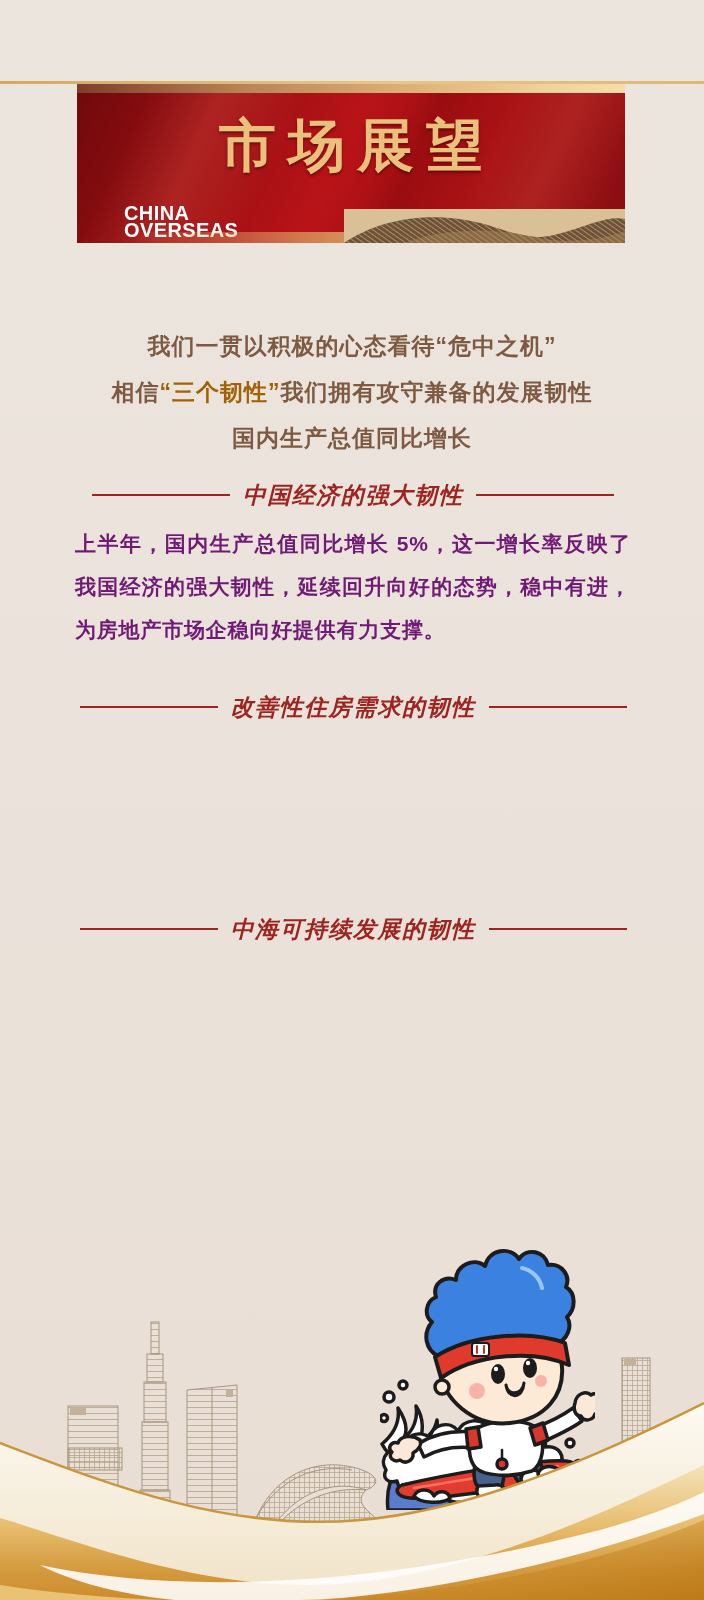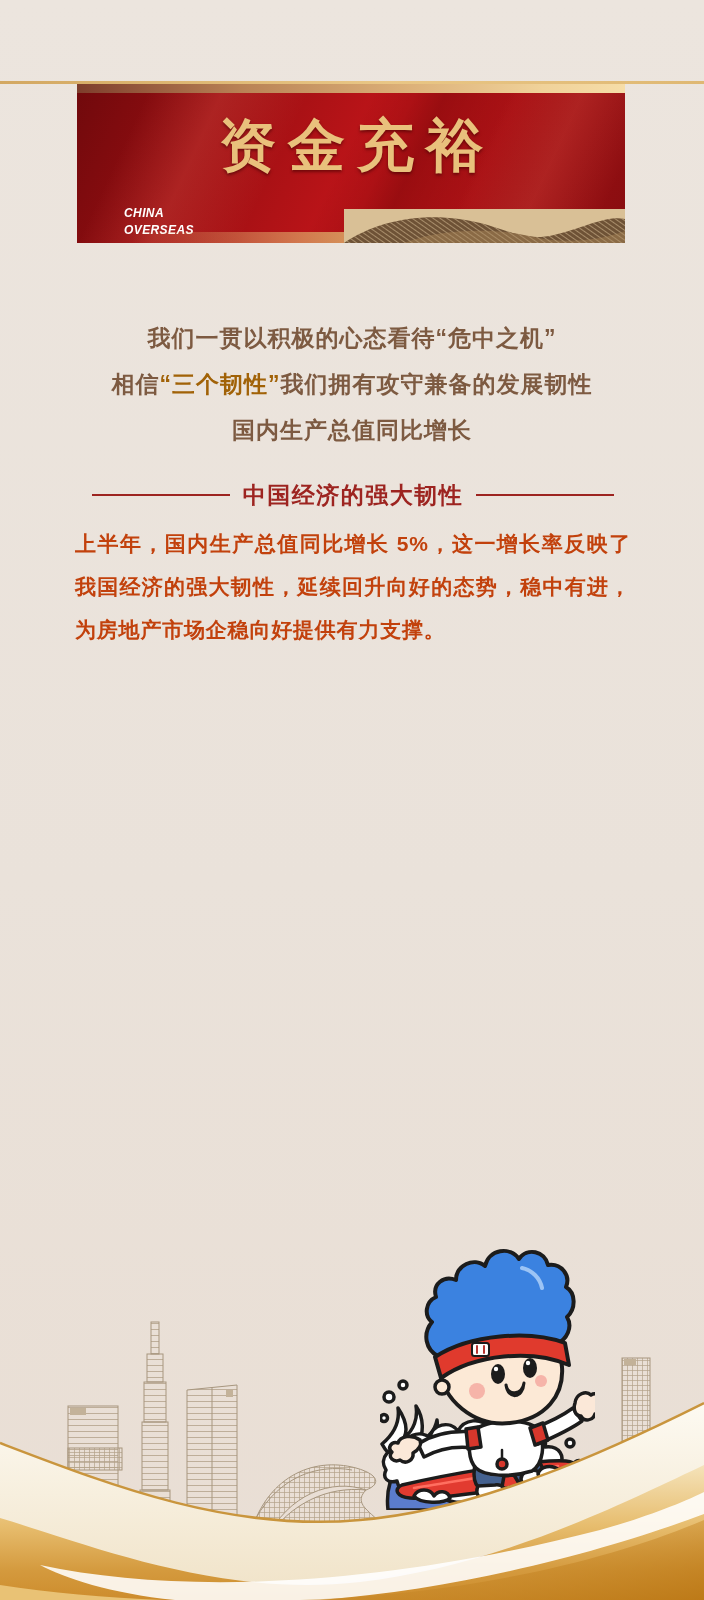--- a/index.html
+++ b/index.html
@@ -32,63 +32,63 @@
     background:linear-gradient(90deg,#7e3d2c 0%,#b98255 30%,#dcb078 60%,#f0d29a 85%,#f6dda8 100%);
   }
   .banner-title{
     position:absolute;left:0;right:0;top:24px;margin:0;
     text-align:center;font-size:57px;font-weight:bold;letter-spacing:12px;
     color:#e9c17c;text-shadow:0 2px 3px rgba(60,0,0,.55);
     white-space:nowrap;text-indent:12px;
   }
   .banner-brand{
     position:absolute;left:47px;bottom:4px;color:#ffffff;font-weight:bold;
-    font-size:12px;line-height:17px;letter-spacing:.4px;font-style:italic;
+    font-size:20px;line-height:17px;letter-spacing:.4px;
   }
   .banner-bottomstrip{
     position:absolute;left:0;bottom:0;width:100%;height:11px;
     background:linear-gradient(90deg,rgba(240,204,140,0) 10%,rgba(230,184,115,.45) 32%,#dcab66 58%,#f2d49c 100%);
   }
   .gold-insert{
     position:absolute;right:0;bottom:0;width:281px;height:34px;display:block;
   }
   
   .intro{
-    position:absolute;left:0;right:0;top:315px;margin:0;text-align:center;
+    position:absolute;left:0;right:0;top:315px;margin:8px;text-align:center;
     font-size:23px;font-weight:bold;color:#7d5a41;line-height:46px;letter-spacing:1px;
   }
   .intro .accent{color:#a16207;}
   
   .sec{position:absolute;left:75px;width:556px;}
-  .sec-head{display:flex;align-items:center;justify-content:center;height:34px;}
+  .sec-head{display:flex;align-items:center;justify-content:center;height:34px;font-style:italic;}
   .rule{flex:0 0 138px;height:2px;background:#9d2420;}
   .sec-title{
     margin:0 13px;font-size:23px;font-weight:bold;color:#9d2420;
     letter-spacing:1.5px;white-space:nowrap;
   }
   .sec-body{
-    margin:10px 0 0 0;font-size:21px;font-weight:bold;color:#c2410c;
+    margin:10px 0 0 0;font-size:21px;font-weight:bold;color:#701a75;
     line-height:43px;letter-spacing:.8px;text-align:justify;
   }
   .sec1{top:478px;} .sec2{top:690px;} .sec3{top:912px;}
   
   .skyline-left{position:absolute;left:60px;top:1318px;}
   .skyline-right{position:absolute;left:618px;top:1356px;}
   .mascot{position:absolute;left:380px;top:1238px;}
   .ribbon{position:absolute;left:0;top:1380px;}
 </style>
 </head>
 <body>
 
 <div class="top-hairline"></div>
 
 <header class="banner">
   <div class="sheen"></div>
   <div class="banner-topstrip"></div>
-  <h1 class="banner-title">资金充裕</h1>
+  <h1 class="banner-title">市场展望</h1>
   <div class="banner-brand">
     <div>CHINA</div>
     <div>OVERSEAS</div>
   </div>
   <div class="banner-bottomstrip"></div>
   <svg class="gold-insert" viewBox="0 0 281 34">
     <defs>
       <pattern id="hatch" patternUnits="userSpaceOnUse" width="4" height="4" patternTransform="rotate(35)">
         <rect width="4" height="4" fill="none"></rect>
         <path d="M0,0 H4" stroke="#d9c096" stroke-width="1.1"></path>
@@ -111,23 +111,33 @@
 <section class="sec sec1">
   <div class="sec-head">
     <span class="rule"></span>
     <h2 class="sec-title">中国经济的强大韧性</h2>
     <span class="rule"></span>
   </div>
   <p class="sec-body">上半年，国内生产总值同比增长 5%，这一增长率反映了我国经济的强大韧性，延续回升向好的态势，稳中有进，为房地产市场企稳向好提供有力支撑。</p>
 </section>
 
 <section class="sec sec2">
+  <div class="sec-head">
+    <span class="rule"></span>
+    <h2 class="sec-title">改善性住房需求的韧性</h2>
+    <span class="rule"></span>
+  </div>
 </section>
 
 <section class="sec sec3">
+  <div class="sec-head">
+    <span class="rule"></span>
+    <h2 class="sec-title">中海可持续发展的韧性</h2>
+    <span class="rule"></span>
+  </div>
 </section>
 
 <svg class="skyline-left" width="330" height="240" viewBox="0 0 330 240">
   <defs>
     <pattern id="floors" patternUnits="userSpaceOnUse" width="6" height="6">
       <path d="M0,5.5 H6" stroke="#b3a28a" stroke-width="0.8"></path>
     </pattern>
     <pattern id="grid" patternUnits="userSpaceOnUse" width="5" height="5">
       <path d="M0,4.5 H5 M4.5,0 V5" stroke="#b3a28a" stroke-width="0.7"></path>
     </pattern>

